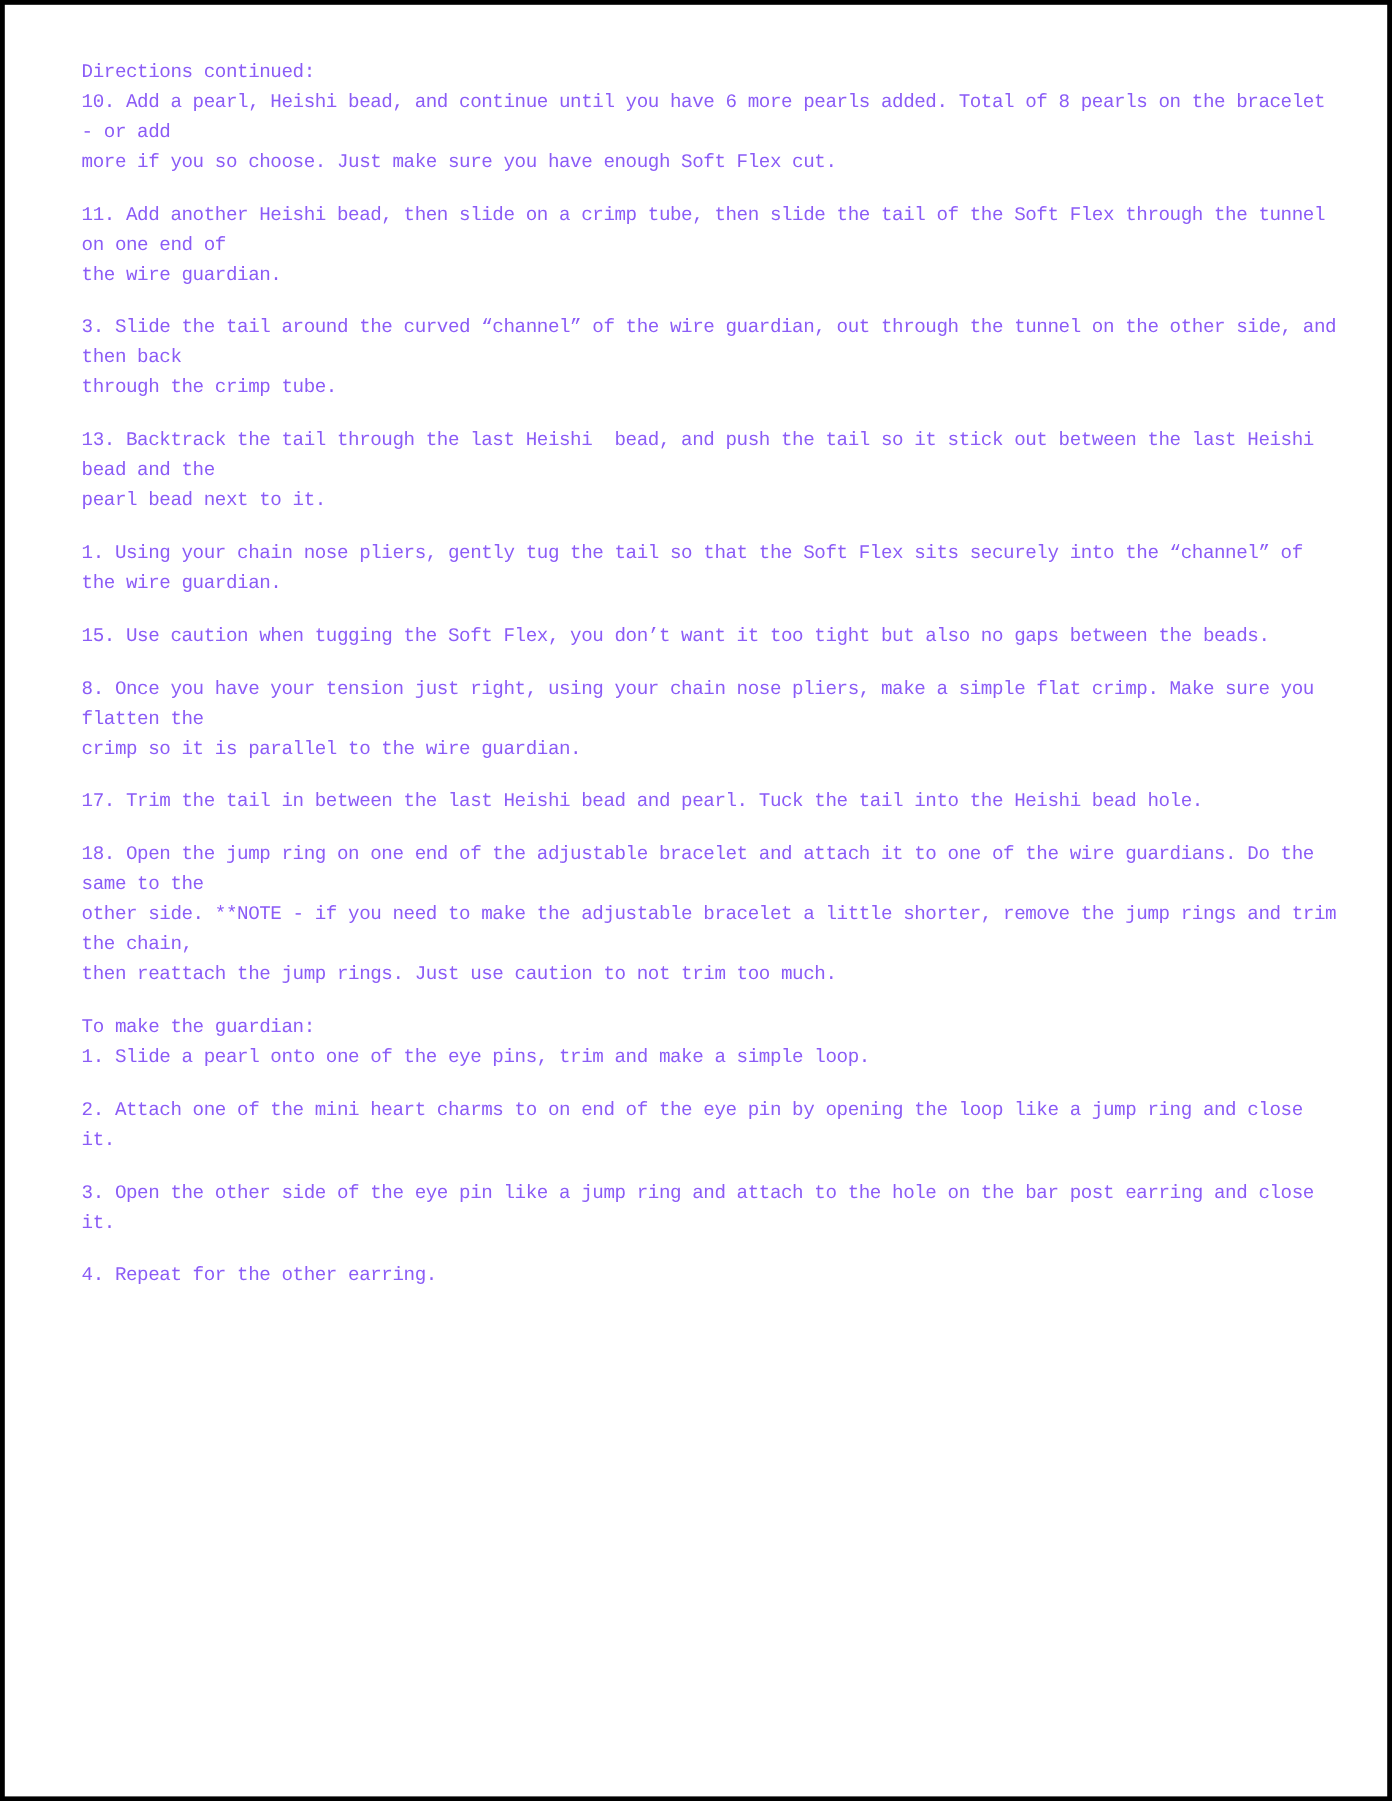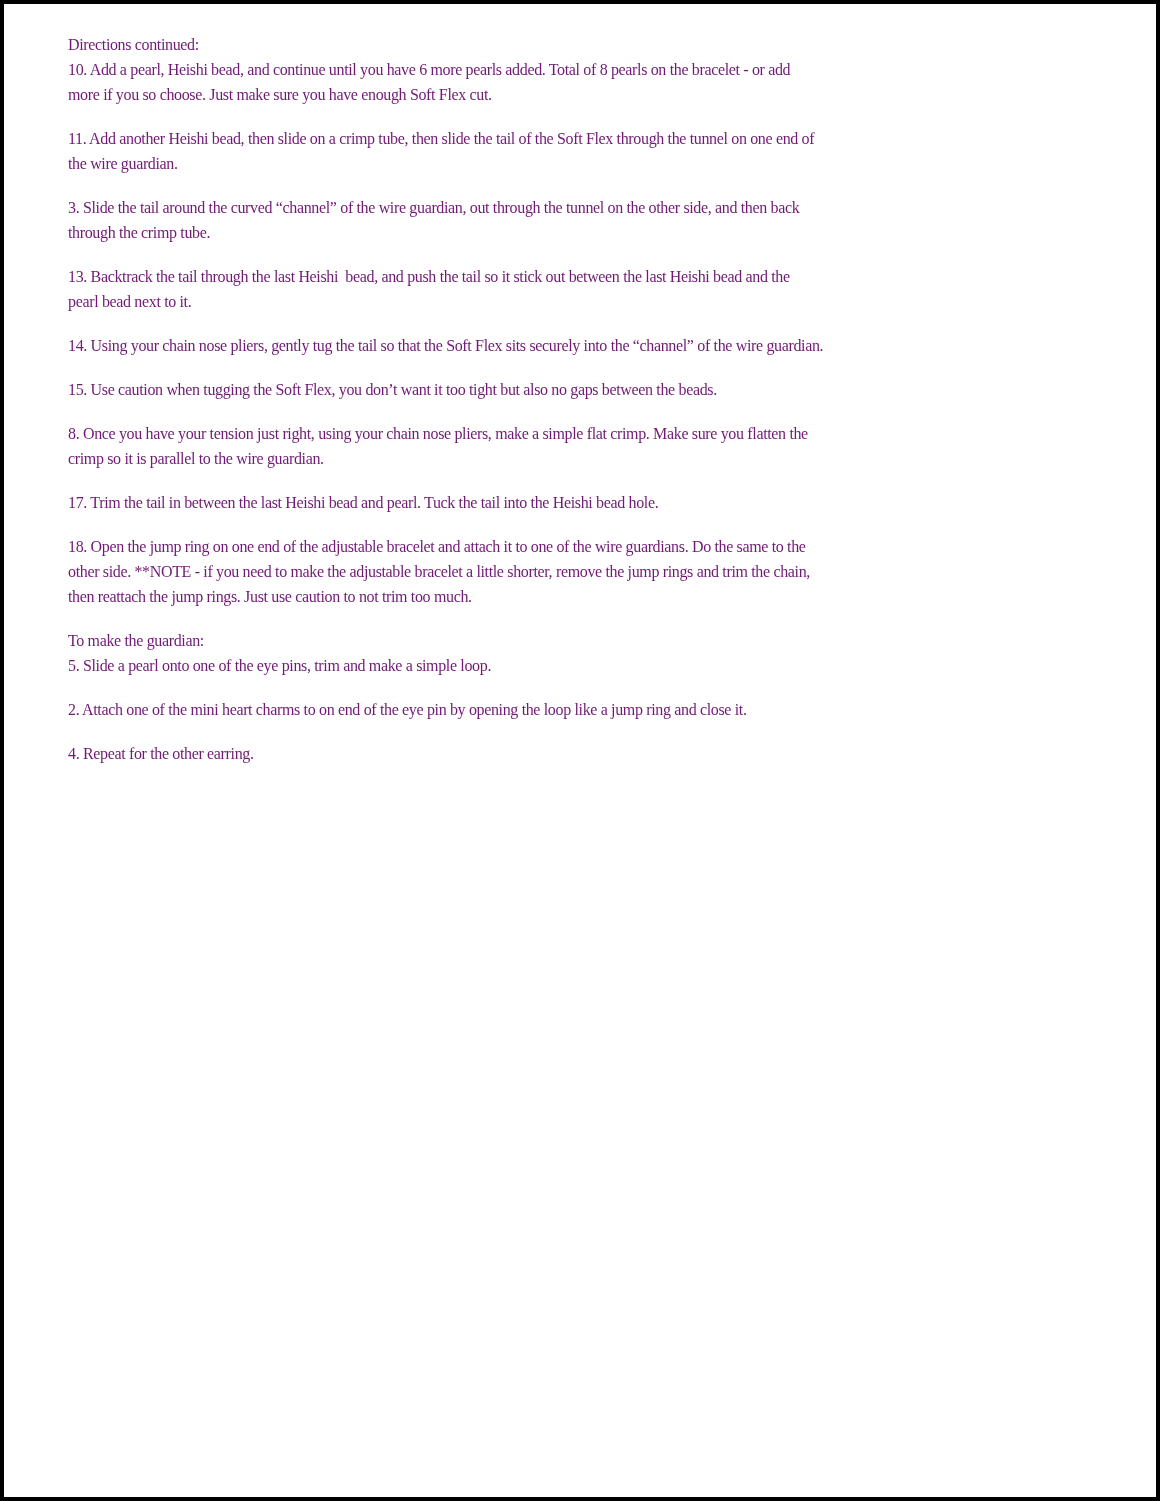--- a/index.html
+++ b/index.html
@@ -9,26 +9,26 @@
   }
   .page {
     width: 1160px;
     height: 1501px;
     box-sizing: border-box;
     border: 4px solid #000000;
     background: #ffffff;
     overflow: hidden;
   }
   .content {
-    padding: 28px 40px 0 64px;
-    font-family: Liberation Serif, serif;
+    padding: 44px 40px 0 64px;
+    font-family: Liberation Mono, monospace;
     font-size: 16px;
     line-height: 25px;
     letter-spacing: -0.35px;
-    color: #701a75;
+    color: #8b5cf6;
   }
   .content p {
     margin: 0;
     white-space: pre-wrap;
   }
   .content p.para {
     margin-top: 19px;
   }
   .content p.flush {
     margin-top: 0;
@@ -41,26 +41,27 @@
   <div class="content">
     <p class="flush">Directions continued:</p>
     <p class="flush">10. Add a pearl, Heishi bead, and continue until you have 6 more pearls added. Total of 8 pearls on the bracelet - or add
 more if you so choose. Just make sure you have enough Soft Flex cut.</p>
     <p class="para">11. Add another Heishi bead, then slide on a crimp tube, then slide the tail of the Soft Flex through the tunnel on one end of
 the wire guardian.</p>
     <p class="para">3. Slide the tail around the curved “channel” of the wire guardian, out through the tunnel on the other side, and then back
 through the crimp tube.</p>
     <p class="para">13. Backtrack the tail through the last Heishi  bead, and push the tail so it stick out between the last Heishi bead and the
 pearl bead next to it.</p>
-    <p class="para">14. Using your chain nose pliers, gently tug the tail so that the Soft Flex sits securely into the “channel” of the wire guardian.</p>
+    <p class="para">1. Using your chain nose pliers, gently tug the tail so that the Soft Flex sits securely into the “channel” of the wire guardian.</p>
     <p class="para">15. Use caution when tugging the Soft Flex, you don’t want it too tight but also no gaps between the beads.</p>
     <p class="para">8. Once you have your tension just right, using your chain nose pliers, make a simple flat crimp. Make sure you flatten the
 crimp so it is parallel to the wire guardian.</p>
     <p class="para">17. Trim the tail in between the last Heishi bead and pearl. Tuck the tail into the Heishi bead hole.</p>
     <p class="para">18. Open the jump ring on one end of the adjustable bracelet and attach it to one of the wire guardians. Do the same to the
 other side. **NOTE - if you need to make the adjustable bracelet a little shorter, remove the jump rings and trim the chain,
 then reattach the jump rings. Just use caution to not trim too much.</p>
     <p class="para">To make the guardian:</p>
-    <p class="flush">5. Slide a pearl onto one of the eye pins, trim and make a simple loop.</p>
+    <p class="flush">1. Slide a pearl onto one of the eye pins, trim and make a simple loop.</p>
     <p class="para">2. Attach one of the mini heart charms to on end of the eye pin by opening the loop like a jump ring and close it.</p>
+    <p class="para">3. Open the other side of the eye pin like a jump ring and attach to the hole on the bar post earring and close it.</p>
     <p class="para">4. Repeat for the other earring.</p>
   </div>
 </div>
 
 </body></html>

